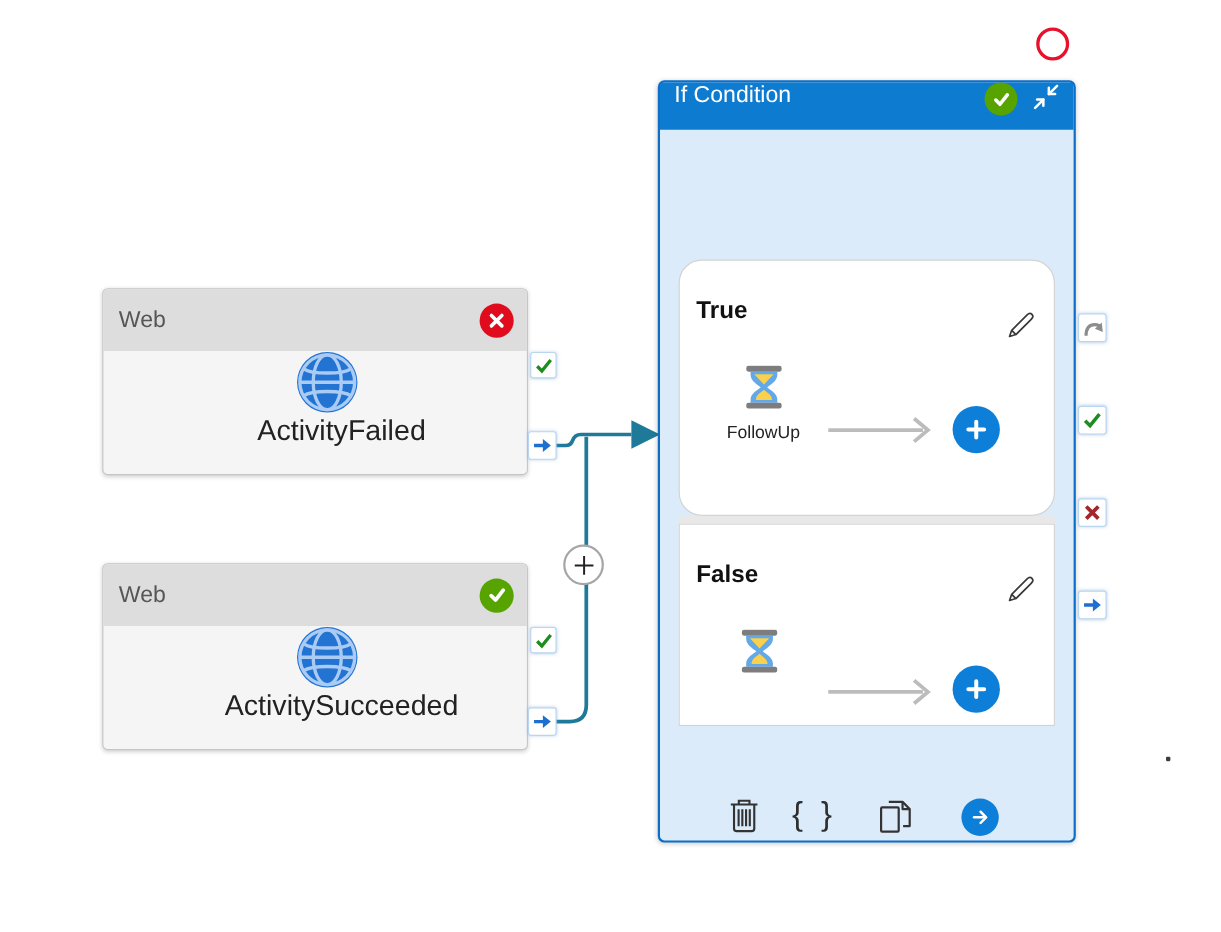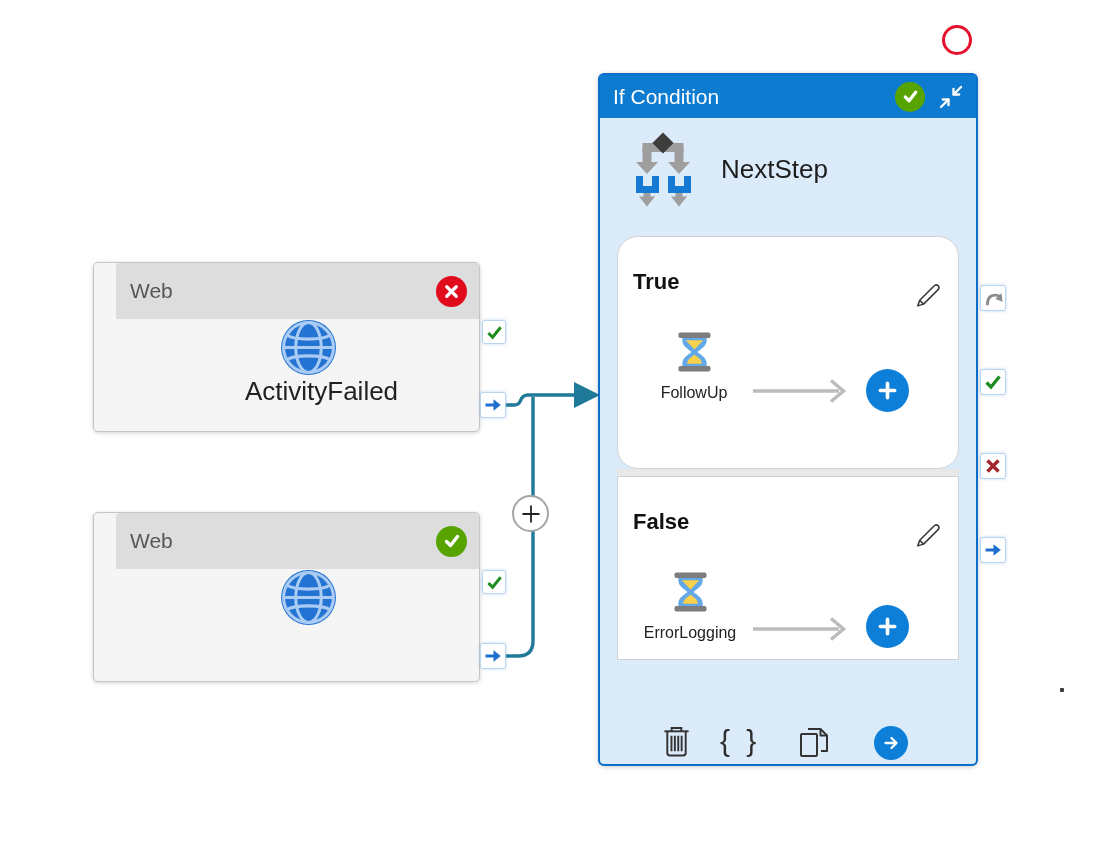--- a/index.html
+++ b/index.html
@@ -5,21 +5,21 @@
   * { margin:0; padding:0; box-sizing:border-box; }
   html,body { background:#fff; }
   body { font-family:"Liberation Sans", sans-serif; }
   .canvas { position:relative; width:1110px; height:847px; background:#ffffff; overflow:hidden; }
 
   .connectors { position:absolute; left:0; top:0; z-index:1; }
 
   
   .web-box { position:absolute; width:387px; height:170px; background:#f5f5f5;
              border:1px solid #c6c6c6; border-radius:5px; z-index:2;
-             box-shadow:0 1px 4px rgba(0,0,0,.18);padding-left:22px; }
+             box-shadow:0 1px 4px rgba(0,0,0,.18); }
   .web-box .hdr { height:56px; background:#dddddd; border-radius:4px 4px 0 0;
                   display:flex; align-items:center; padding:0 12px 0 14px; }
   .web-box .hdr .type { flex:1; font-size:21px; color:#565656; }
   .badge { width:31px; height:31px; border-radius:50%; display:flex; align-items:center; justify-content:center; }
   .badge-red { background:#e00b1c; }
   .badge-green { background:#57a300; }
   .web-box .bdy { height:112px; display:flex; align-items:center; padding-left:22px;flex-direction:column; }
   .web-box .name { margin-left:26px; font-size:26px; color:#222; }
 
   
@@ -32,21 +32,21 @@
   
   .line-plus { position:absolute; left:512px; top:495px; width:37px; height:37px; border-radius:50%;
                background:#fff; border:2px solid #a6a6a6; z-index:4;
                display:flex; align-items:center; justify-content:center; }
 
   
   .if-box { position:absolute; left:598px; top:73px; width:380px; height:693px;
             background:#dcebfa; border:2px solid #0b6fc9; border-radius:6px; z-index:2;
             box-shadow:0 1px 5px rgba(0,0,0,.2); }
   .if-hdr { height:43px; background:#0c7bd0; border-radius:3px 3px 0 0; display:flex;
-            align-items:center; padding:0 12px 0 13px; }
+            align-items:flex-start; padding:0 12px 0 13px; }
   .if-hdr .title { flex:1; font-size:21px; color:#fff; }
   .if-hdr .badge { width:30px; height:30px; margin-right:13px; }
   .nextstep-row { position:absolute; left:21px; top:56px; display:flex; align-items:center; }
   .nextstep-row .nm { margin-left:16px; font-size:26px; color:#1d1d1d; }
 
   .branch-card { position:absolute; left:17px; width:342px; background:#fff; border:1px solid #d2d2d2; }
   .card-true { top:161px; height:233px;border-radius:21px; }
   .card-sep  { position:absolute; left:17px; top:394px; width:342px; height:7px; background:#e8e8e8; }
   .card-false{ top:401px; height:184px; }
   .branch-label { position:absolute; left:15px; top:32px; font-size:22px; font-weight:bold; color:#111; }
@@ -129,20 +129,21 @@
       <svg width="57" height="57" viewBox="0 0 56 56">
         <circle cx="28" cy="28" r="27" fill="#2273d2"></circle>
         <g stroke="#a9cbf4" stroke-width="3" fill="none">
           <circle cx="28" cy="28" r="24.5"></circle>
           <ellipse cx="28" cy="28" rx="12.5" ry="24.5"></ellipse>
           <line x1="3.5" y1="28" x2="52.5" y2="28"></line>
           <path d="M7 16 C14 21, 42 21, 49 16"></path>
           <path d="M7 40 C14 35, 42 35, 49 40"></path>
         </g>
       </svg>
+      <span class="name">ActivitySucceeded</span>
     </div>
   </div>
   <div class="port port-sm" style="left:482px; top:570px;">
     <svg width="17" height="17" viewBox="0 0 18 18">
         <path d="M2.5 9.5 L7 14 L15.5 3.5" stroke="#1e8c1e" stroke-width="3.2" fill="none"></path>
       </svg>
   </div>
   <div class="port port-md" style="left:480px; top:643px;">
     <svg width="18" height="18" viewBox="0 0 18 18">
         <path d="M1.5 9 H11.5" stroke="#1f6fd0" stroke-width="3"></path>
@@ -167,41 +168,20 @@
       <svg width="26" height="26" viewBox="0 0 26 26" style="cursor:pointer">
         <g stroke="#fff" stroke-width="2.3" fill="none" stroke-linecap="round" stroke-linejoin="round">
           <path d="M23 3 L15.5 10.5"></path>
             <path d="M15.5 4.8 V10.5 H21.2"></path>
           <path d="M3 23 L10.5 15.5"></path>
             <path d="M4.8 15.5 H10.5 V21.2"></path>
         </g>
       </svg>
     </div>
 
-    <div class="nextstep-row">
-      <svg width="84" height="76" viewBox="0 0 84 76">
-        <g fill="#9e9e9e">
-          <rect x="21.5" y="12" width="41" height="9"></rect>
-          <rect x="21.5" y="16" width="9" height="16"></rect>
-          <polygon points="15,31 37,31 26,43"></polygon>
-          <rect x="53.5" y="16" width="9" height="16"></rect>
-          <polygon points="47,31 69,31 58,43"></polygon>
-          <rect x="22.5" y="59" width="7" height="8"></rect>
-          <polygon points="18,65.5 34,65.5 26,75.5"></polygon>
-          <rect x="54.5" y="59" width="7" height="8"></rect>
-          <polygon points="50,65.5 66,65.5 58,75.5"></polygon>
-        </g>
-        <rect x="34.5" y="4.5" width="15" height="15" transform="rotate(45 42 12)" fill="#3d3d3d"></rect>
-        <g stroke="#1779d6" stroke-width="7" fill="none">
-          <path d="M18.5 45 V58.5 H34.5 V45"></path>
-          <path d="M50.5 45 V58.5 H66.5 V45"></path>
-        </g>
-      </svg>
-      <span class="nm">NextStep</span>
-    </div>
 
     <div class="branch-card card-true">
       <span class="branch-label">True</span>
       <svg class="pencil" viewBox="0 0 32 32">
         <g fill="none" stroke="#3a3a3a" stroke-width="1.6" stroke-linejoin="round">
           <path d="M9 24 L23.5 9.5 Q26 7 28 9 Q30 11 27.5 13.5 L13 28 L7 29.8 Z"></path>
           <path d="M9 24 L13 28"></path>
         </g>
       </svg>
       <div class="chip chip-true">
@@ -236,21 +216,20 @@
         </g>
       </svg>
       <div class="chip chip-false">
         <svg width="35" height="40" viewBox="0 0 36 40">
           <path d="M5.5 5.5 h25 v3 c0 6 -7.5 9.5 -9.5 11.5 c2 2 9.5 5.5 9.5 11.5 v3 h-25 v-3 c0 -6 7.5 -9.5 9.5 -11.5 c-2 -2 -9.5 -5.5 -9.5 -11.5 Z" fill="#63a8e8"></path>
           <polygon points="9,8 27,8 18,17.5" fill="#f9d14c"></polygon>
           <path d="M18 22.5 c-2.5 2.5 -7.5 4.5 -7.5 9.5 h15 c0 -5 -5 -7 -7.5 -9.5 Z" fill="#f9d14c"></path>
           <rect x="1.5" y="0" width="33" height="5.5" rx="2" fill="#7d7d7d"></rect>
           <rect x="1.5" y="34.5" width="33" height="5.5" rx="2" fill="#7d7d7d"></rect>
         </svg>
-        <div class="cap">ErrorLogging</div>
       </div>
       <svg class="flow-arrow" style="top:138px;" width="106" height="28" viewBox="0 0 106 28">
         <line x1="2" y1="14" x2="88" y2="14" stroke="#bcbcbc" stroke-width="3.5"></line>
         <path d="M80 3.5 L92.5 14 L80 24.5" stroke="#bcbcbc" stroke-width="3.5" fill="none"></path>
       </svg>
       <div class="add-act" style="top:128px;">
         <svg width="23" height="23" viewBox="0 0 24 24">
           <path d="M12 4.5 V19.5 M4.5 12 H19.5" stroke="#fff" stroke-width="3.8" stroke-linecap="round"></path>
         </svg>
       </div>

